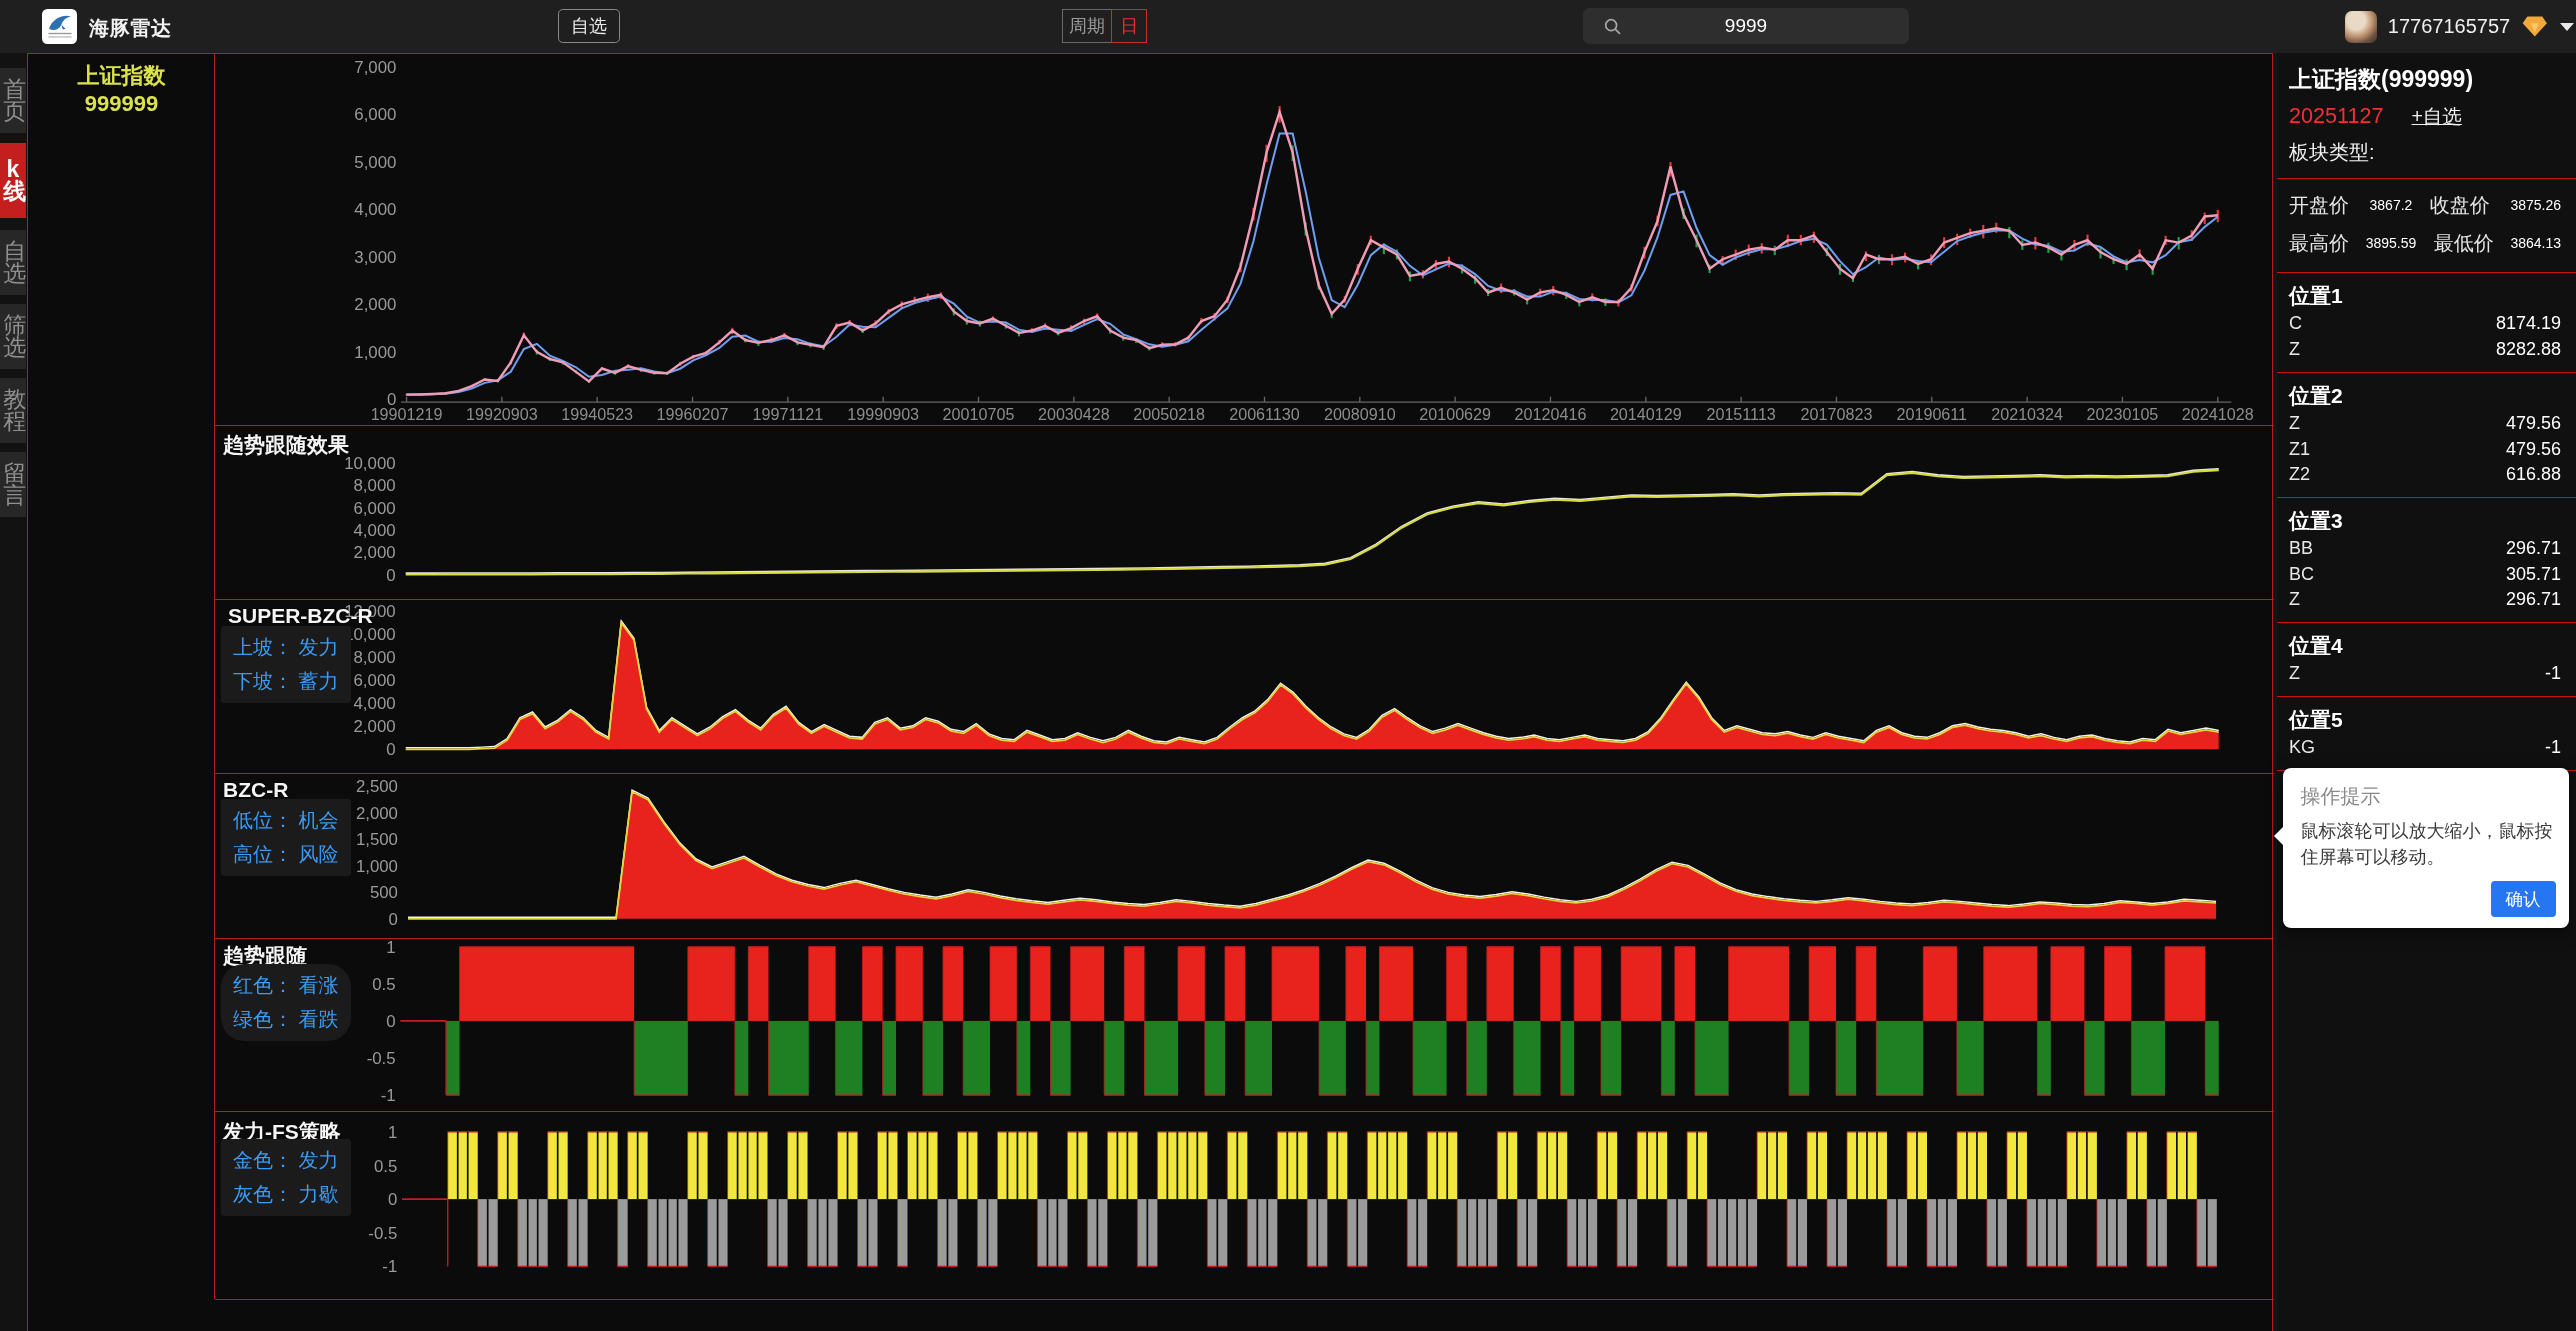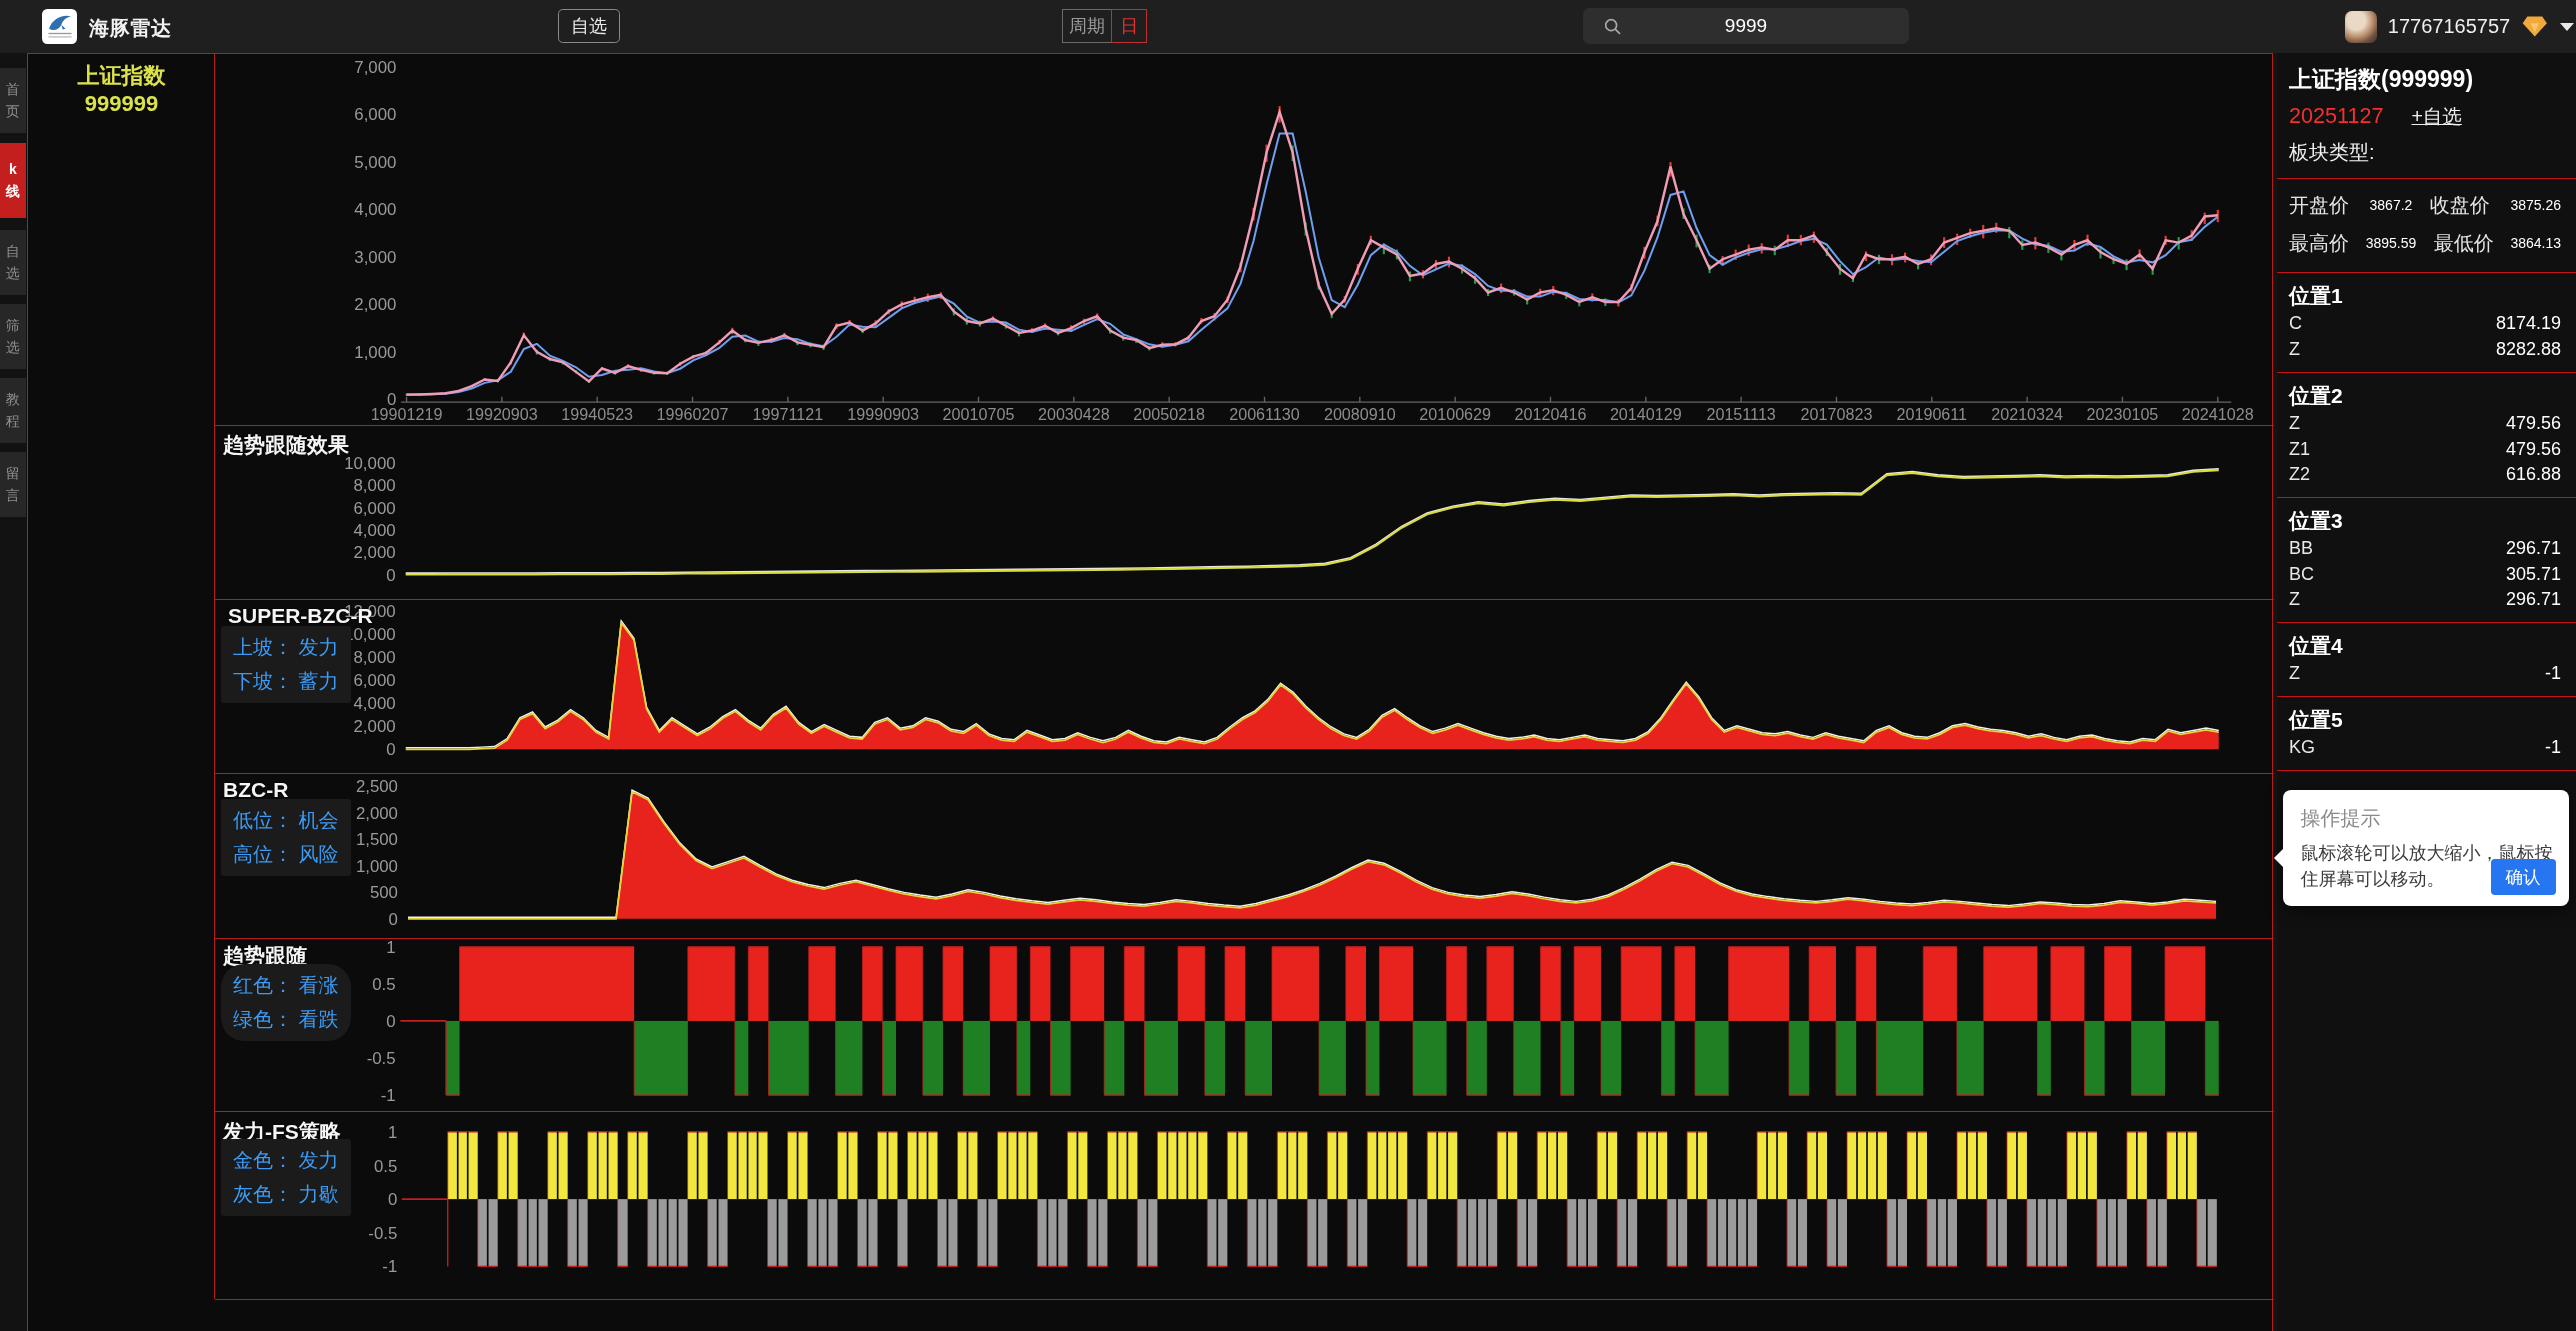--- a/index.html
+++ b/index.html
@@ -26,21 +26,21 @@
   #user-area { position:absolute; left:2345px; top:0; height:53px; display:flex; align-items:center; }
   #avatar { width:32px; height:32px; border-radius:6.7px;
     background:radial-gradient(circle at 35% 30%, #e9d9c6 0 30%, #b98c6a 55%, #6e5140 75%, #3c3028 100%); }
   #username { color:#f0f0f0; font-size:20px; margin-left:10.8px; }
   #vip-gem { margin-left:12px; }
   #user-caret { margin-left:12px; width:0; height:0; border-left:7.4px solid transparent; border-right:7.4px solid transparent;
     border-top:8.8px solid #e8e8e8; }
 
   
   #sidebar { position:absolute; left:0; top:53px; width:27px; height:1279px; background:#121212; z-index:4; }
-  .side-item { position:absolute; left:0; width:25.6px; background:#272727; color:#8f8f8f; font-size:14px;
+  .side-item { position:absolute; left:0; width:25.6px; background:#272727; color:#8f8f8f; font-size:23px;
     display:flex; align-items:center; justify-content:center; text-align:center; cursor:pointer;
     word-break:break-all; line-height:21.6px; padding:4px 0; }
   .side-item .vtxt { width:19px; }
   .side-item.active { background:#c41f1f; color:#ffffff; font-weight:bold; }
 
   
   #chart-box { position:absolute; left:27px; top:53px; width:2246px; height:1279px; background:#0b0b0b;
     border-left:0.7px solid #b81d1d; border-right:0.7px solid #b81d1d; border-top:0.7px solid #b81d1d; }
   #label-col { position:absolute; left:0; top:0; width:187px; height:1245px; border-right:0.7px solid #b81d1d; }
   #symbol-label { position:absolute; left:0; top:8px; width:187px; text-align:center; color:#dce24b;
@@ -69,21 +69,21 @@
   .price-cell-value.first { padding-right:17.5px; }
   .pos-section { padding:8px 15px 9.4px 12px; border-top:0.7px solid #c41414; }
   .pos-section:first-child { border-top:none; }
   .pos-title { color:#ffffff; font-size:21px; font-weight:bold; line-height:30px; }
   .pos-row { display:flex; height:25.6px; align-items:center; }
   .pos-row .k { color:#e8e8e8; font-size:18px; }
   .pos-row .v { color:#ffffff; font-size:18px; flex:1; text-align:right; }
   #rp-tail { border-top:0.7px solid #c41414; }
 
   
-  #popup { position:absolute; left:2283px; top:790px; width:286px; height:116px; background:#ffffff; border-radius:8px;
+  #popup { position:absolute; left:2283px; top:768px; width:286px; height:160px; background:#ffffff; border-radius:8px;
     box-shadow:0 4px 16px rgba(0,0,0,.55); z-index:10; }
   #popup:before { content:""; position:absolute; left:-9.4px; top:59px; width:0; height:0;
     border-top:9.4px solid transparent; border-bottom:9.4px solid transparent; border-right:9.4px solid #ffffff; }
   #popup-title { color:#8a8a8a; font-size:20px; padding:15px 0 0 17.5px; }
   #popup-body { color:#3a3a3a; font-size:18px; line-height:25.6px; padding:9.4px 16px 0 17.5px; }
   #popup-confirm { position:absolute; right:13.5px; bottom:10.8px; background:#2576f0; color:#fff; font-size:17.5px;
     padding:6px 15px; border-radius:4px; cursor:pointer; }
 </style>
 </head>
 <body>

